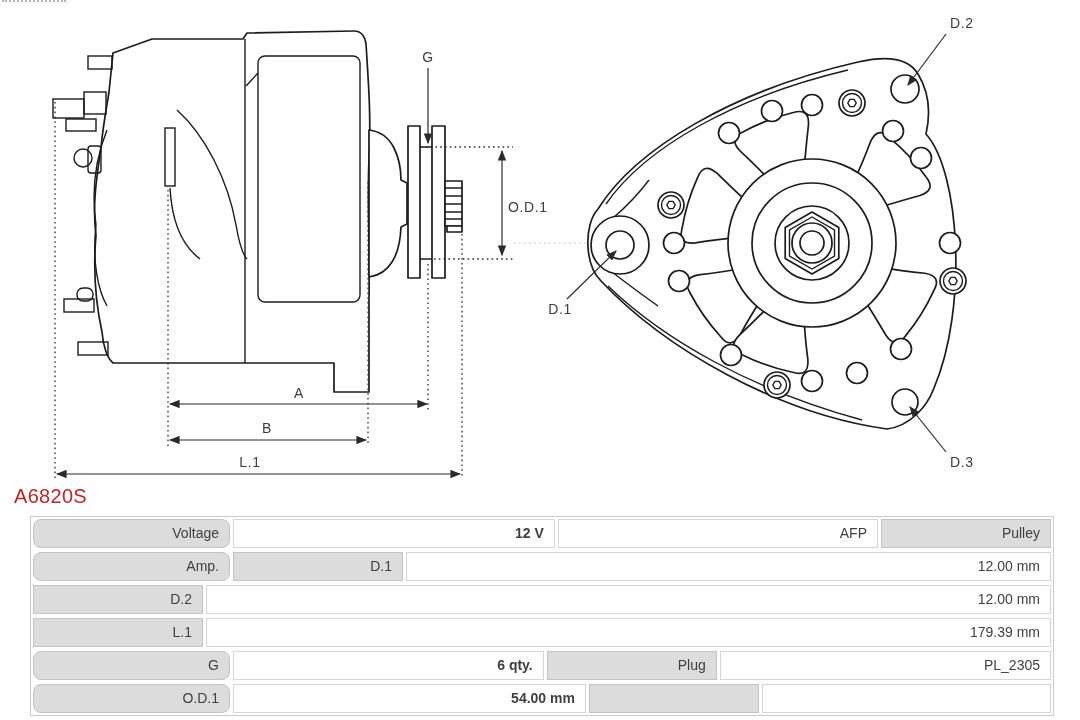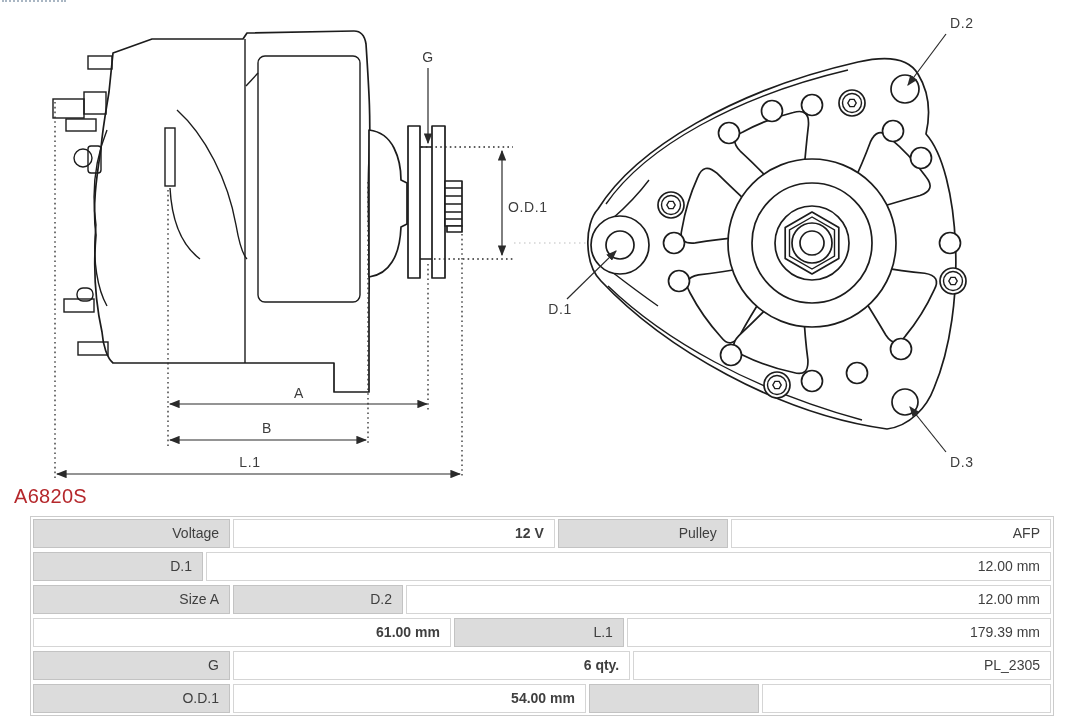--- a/index.html
+++ b/index.html
@@ -13,21 +13,21 @@
   svg .dot{fill:none;stroke:#2a2a2a;stroke-width:1.3;stroke-dasharray:1.6 3.2;}
   svg .cline{fill:none;stroke:#bdbdbd;stroke-width:1.2;stroke-dasharray:1.5 3.5;}
   svg text{font-family:"Liberation Sans", sans-serif;font-size:14px;fill:#3d3d3d;letter-spacing:0.6px;}
   .part-number{position:absolute;left:14px;top:485px;font-size:20px;color:#b5282c;letter-spacing:0.3px;}
   .spec-table{position:absolute;left:30px;top:516px;width:1018px;border:1px solid #cbcbcb;padding:2px;}
   .srow{display:flex;gap:3px;margin-bottom:4px;}
   .srow:last-child{margin-bottom:0;}
   .cell{height:27px;line-height:27px;border:1px solid #d5d5d5;background:#fff;
     text-align:right;padding-right:10px;font-size:14px;color:#3f3f3f;box-sizing:content-box;}
   .cell.lab{background:#dcdcdc;border:1px solid #c3c3c3;}
-  .c1{width:185px;flex:0 0 auto;}
+  .c1{width:185px;flex:0 0 auto;border-radius:8px;}
   .c2{flex:1 1 auto;font-weight:bold;}
   .c3{width:158px;flex:0 0 auto;}
   .c4{flex:1 1 auto;}
 </style>
 </head>
 <body>
 
 <div class="canvas">
 
   <div class="top-artifact"></div>
@@ -187,40 +187,40 @@
       <text x="950" y="467">D.3</text>
     </g>
   </svg>
 
   <div class="part-number">A6820S</div>
 
   <div class="spec-table">
     <div class="srow">
       <div class="cell lab c1">Voltage</div>
       <div class="cell c2">12 V</div>
+      <div class="cell c4">AFP</div>
       <div class="cell lab c3">Pulley</div>
-      <div class="cell c4">AFP</div>
-    </div>
-    <div class="srow">
+    </div>
+    <div class="srow">
+      <div class="cell lab c1">Amp.</div>
       <div class="cell lab c3">D.1</div>
       <div class="cell c4">12.00 mm</div>
     </div>
     <div class="srow">
-      <div class="cell lab c1">Size A</div>
       <div class="cell lab c3">D.2</div>
       <div class="cell c4">12.00 mm</div>
     </div>
     <div class="srow">
-      <div class="cell c2">61.00 mm</div>
       <div class="cell lab c3">L.1</div>
       <div class="cell c4">179.39 mm</div>
     </div>
     <div class="srow">
       <div class="cell lab c1">G</div>
       <div class="cell c2">6 qty.</div>
+      <div class="cell lab c3">Plug</div>
       <div class="cell c4">PL_2305</div>
     </div>
     <div class="srow">
       <div class="cell lab c1">O.D.1</div>
       <div class="cell c2">54.00 mm</div>
       <div class="cell lab c3"></div>
       <div class="cell c4"></div>
     </div>
   </div>
 

